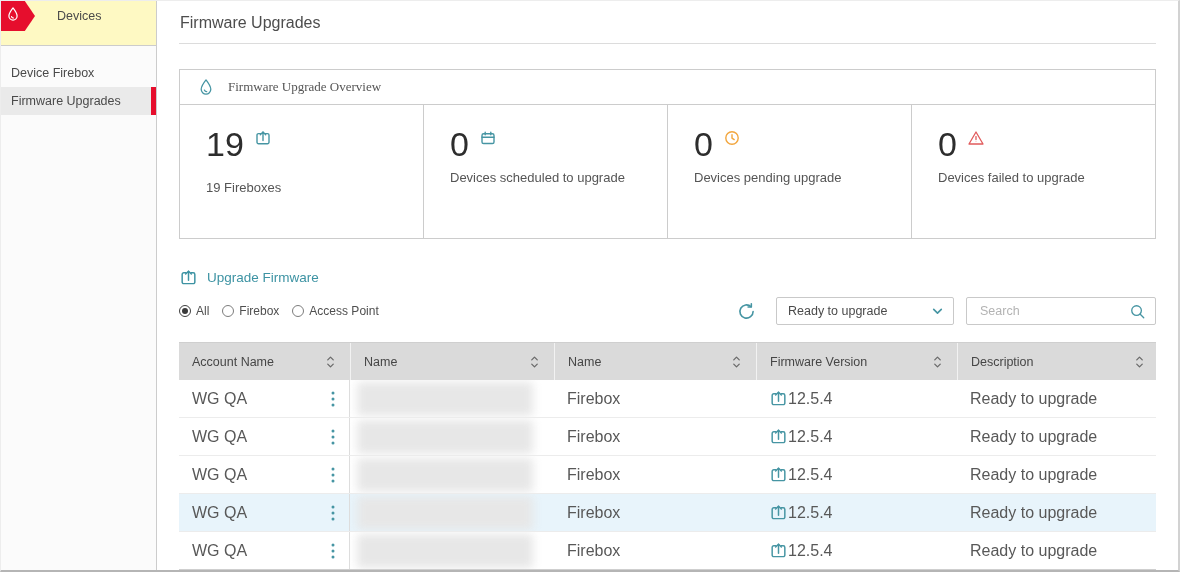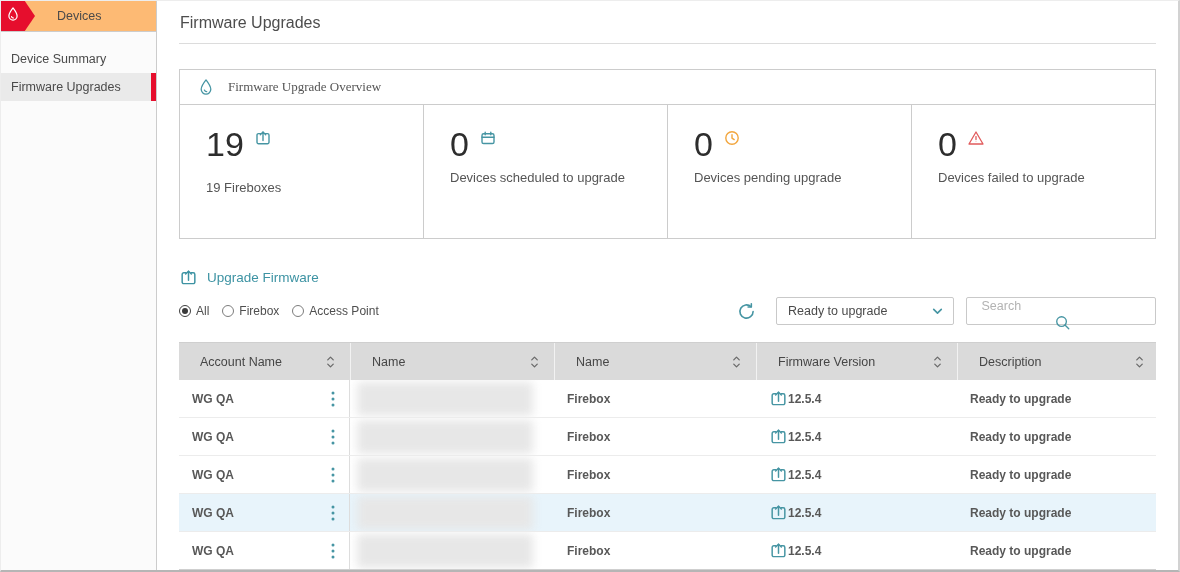--- a/index.html
+++ b/index.html
@@ -14,22 +14,22 @@
   }
   *{box-sizing:border-box;}
   html,body{margin:0;padding:0;background:#fff;}
   body{width:1180px;height:572px;font-family:"Liberation Sans","DejaVu Sans",sans-serif;overflow:hidden;}
   .app{width:1180px;height:572px;display:flex;background:#fff;
        border-top:1px solid #ededed;border-left:1px solid #ededed;
        border-right:2px solid #d2d2d2;border-bottom:2px solid #b5b5b5;}
 
   
   .sidebar{width:156px;flex:0 0 156px;border-right:1px solid var(--border);background:#fbfbfb;}
-  .sidebar-top{height:31px;background:#fdba74;border-bottom:1px solid var(--border);
-               display:flex;align-items:flex-end;}
+  .sidebar-top{height:45px;background:#fef9c3;border-bottom:1px solid var(--border);
+               display:flex;align-items:flex-start;}
   .logo-banner{width:34px;height:30px;background:var(--brand-red);
                clip-path:polygon(0 0,70% 0,100% 50%,70% 100%,0 100%);
                display:flex;align-items:center;justify-content:flex-start;padding-left:4px;color:#fff;}
   .nav-title{font-size:12.5px;color:#4a4a4a;margin-left:22px;line-height:30px;}
   .nav{padding-top:13px;}
   .nav-item{position:relative;height:28px;line-height:28px;padding-left:10px;
             font-size:12.5px;color:#4a4a4a;cursor:pointer;background:transparent;}
   .nav-item.selected{background:#eaeaea;}
   .nav-item.selected::after{content:"";position:absolute;right:0;top:0;bottom:0;width:5px;background:var(--brand-red);}
 
@@ -64,39 +64,39 @@
   .radio{width:12px;height:12px;border:1px solid #7d7d7d;border-radius:50%;position:relative;background:#fff;flex:0 0 12px;}
   .radio.selected{border-color:#3f3f3f;}
   .radio.selected::after{content:"";position:absolute;left:2px;top:2px;width:6px;height:6px;border-radius:50%;background:#3a3a3a;}
   .right-controls{display:flex;align-items:center;gap:12px;}
   .refresh-btn{color:var(--teal);display:flex;cursor:pointer;margin-right:7px;}
   .select{width:178px;height:28px;border:1px solid #c9c9c9;border-radius:2px;display:flex;
           align-items:center;justify-content:space-between;padding:0 9px 0 11px;font-size:12.5px;
           color:#4a4a4a;cursor:pointer;background:#fff;}
   .select .chev{color:var(--teal);display:flex;}
   .searchbox{width:190px;height:28px;border:1px solid #c9c9c9;border-radius:2px;display:flex;
-             align-items:center;padding:0 9px 0 11px;background:#fff;flex-direction:column;}
+             align-items:center;padding:0 9px 0 11px;background:#fff;}
   .searchbox input{border:none;outline:none;flex:1;font-size:12.5px;color:#444;min-width:0;
                    font-family:"Liberation Sans","DejaVu Sans",sans-serif;}
   .searchbox input::placeholder{color:#b3b3b3;}
   .searchbox .mag{color:var(--teal);display:flex;}
 
   
   .table{margin-top:16px;}
   .thead{display:grid;grid-template-columns:171px 204px 202px 201px 202px;height:38px;
          background:#dadada;border-top:1px solid #cfcfcf;}
-  .th{display:flex;align-items:center;justify-content:space-between;padding:0 14px 0 21px;
+  .th{display:flex;align-items:center;justify-content:space-between;padding:0 14px 0 13px;
       font-size:12.5px;color:#464646;cursor:pointer;border-left:1px solid #f2f2f2;}
   .th:first-child{border-left:none;}
   .sort{display:flex;flex-direction:column;line-height:0;}
   .tbody .trow{display:grid;grid-template-columns:171px 204px 202px 201px 202px;height:38px;
                border-bottom:1px solid #ececec;background:#fff;}
   .tbody .trow:last-child{border-bottom:1px solid #cfcfcf;}
   .tbody .trow.highlighted{background:var(--row-hl);}
-  .td{display:flex;align-items:center;padding:0 10px 0 13px;font-size:12px;color:#585858;overflow:hidden;font-weight:bold;}
+  .td{display:flex;align-items:center;padding:0 10px 0 13px;font-size:16px;color:#585858;overflow:hidden;}
   .td-account{justify-content:space-between;border-right:1px solid #ddd;}
   .kebab{color:var(--teal);display:flex;cursor:pointer;padding:2px 4px;}
   .redacted{width:176px;height:34px;background:#e7e7e7;filter:blur(5px);border-radius:2px;margin-left:-6px;}
   .td-version{}
   .td-version .icon{color:var(--teal);display:flex;}
 </style>
 </head>
 <body>
 
 <div class="app">
@@ -107,21 +107,21 @@
         <span>
           <svg viewBox="0 0 18 18" width="16" height="16" fill="none" stroke="currentColor" stroke-width="1.4" stroke-linecap="round" stroke-linejoin="round">
               <path d="M9 2.2C9 2.2 4.4 8.1 4.4 11.3a4.6 4.6 0 0 0 9.2 0C13.6 8.1 9 2.2 9 2.2z"></path>
               <path d="M9.6 13.5a2.4 2.4 0 0 1-2.2-1.5"></path>
             </svg>
         </span>
       </div>
       <span class="nav-title">Devices</span>
     </div>
     <nav class="nav">
-      <div class="nav-item">Device Summary</div>
+      <div class="nav-item">Device Firebox</div>
       <div class="nav-item selected">Firmware Upgrades</div>
     </nav>
   </aside>
 
   <main class="main">
     <h1 class="page-title">Firmware Upgrades</h1>
 
     <section class="overview-card">
       <div class="card-header">
         <span class="droplet">

